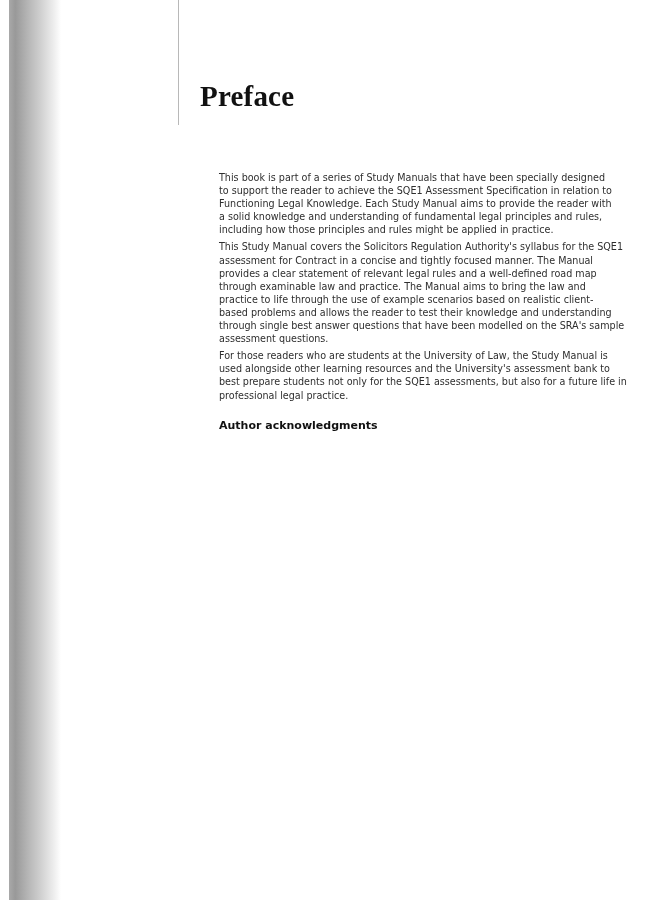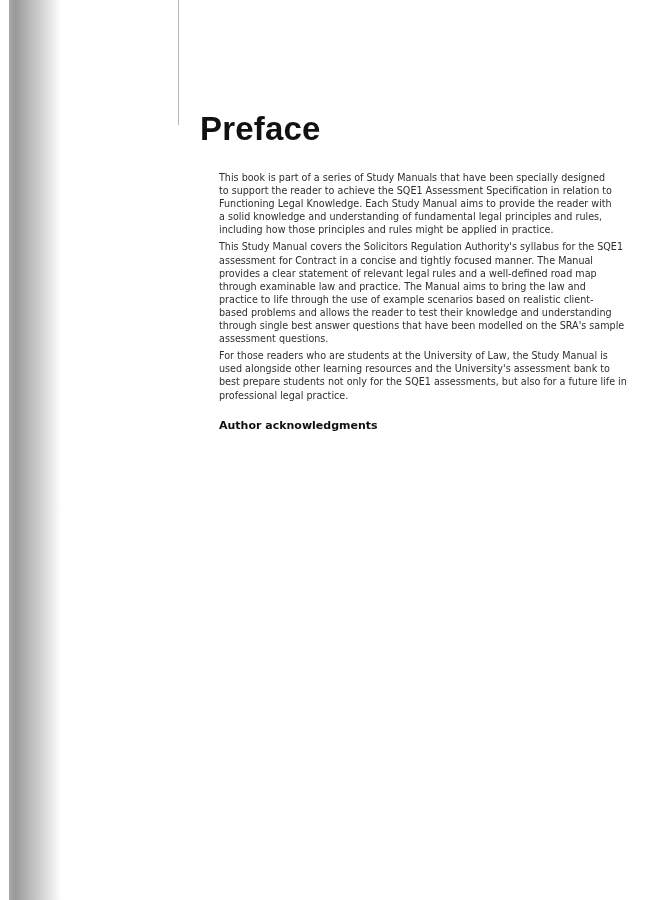--- a/index.html
+++ b/index.html
@@ -33,25 +33,25 @@
       position: absolute;
       left: 178px;
       top: 0;
       width: 1px;
       height: 125px;
       background: #b8b8b8;
     }
     .title {
       position: absolute;
       left: 200px;
-      top: 112px;
+      top: 82px;
       margin: 0;
-      font-family: Liberation Sans, sans-serif;
+      font-family: Liberation Serif, serif;
       font-weight: bold;
-      font-size: 33px;
+      font-size: 29px;
       letter-spacing: 0.2px;
       color: #111111;
       line-height: 1;
     }
     .content {
       position: absolute;
       left: 177px;
       top: 171px;
       width: 450px;
       font-size: 9.6px;

